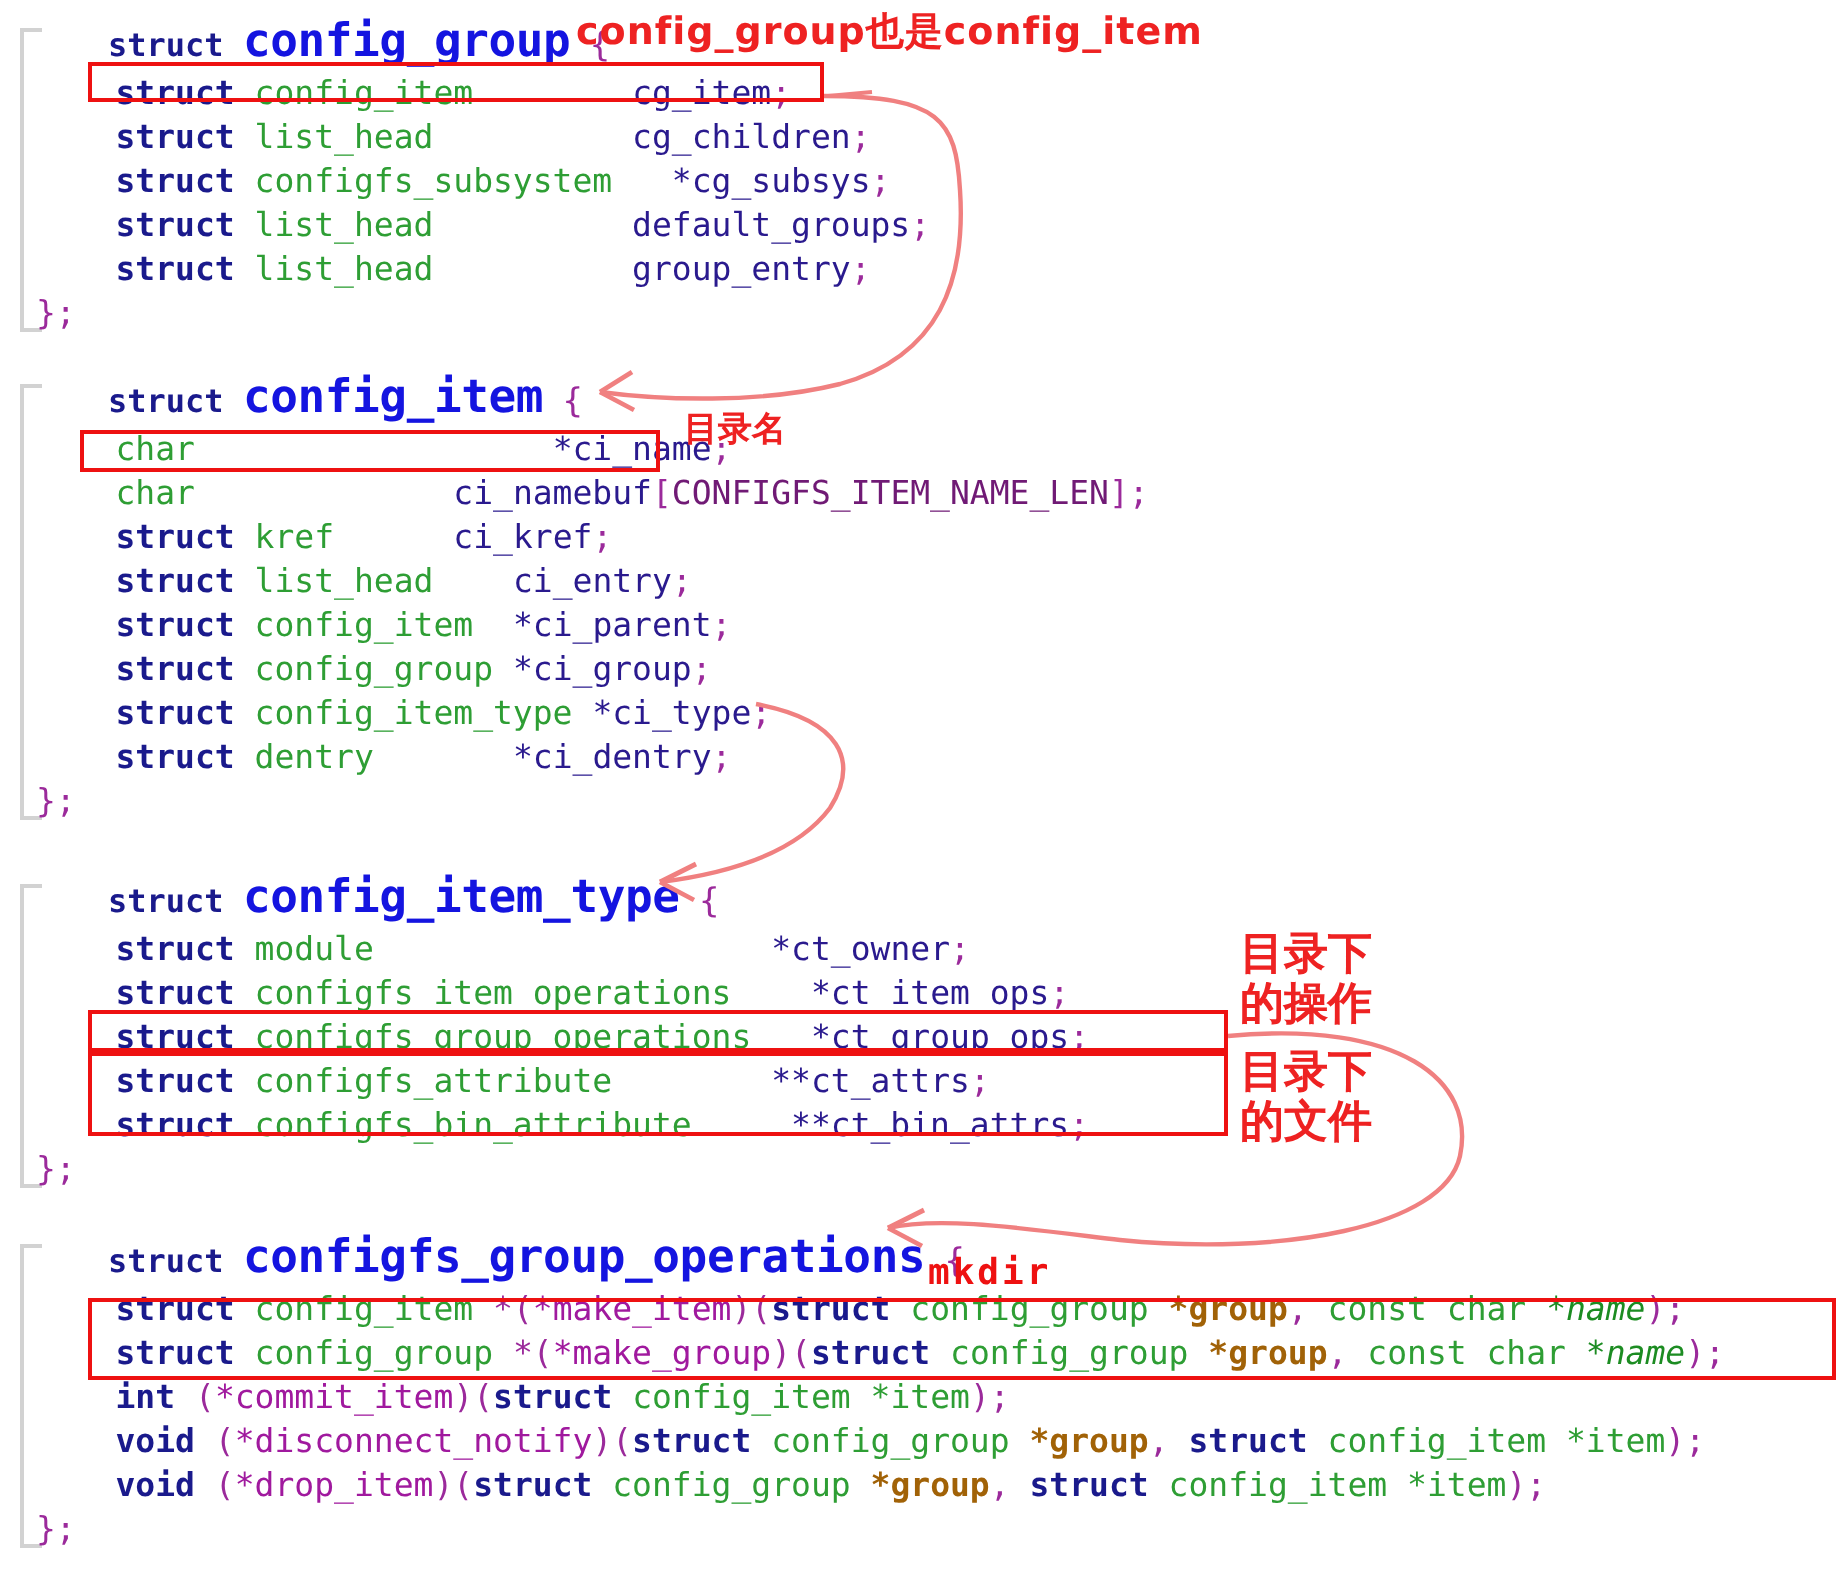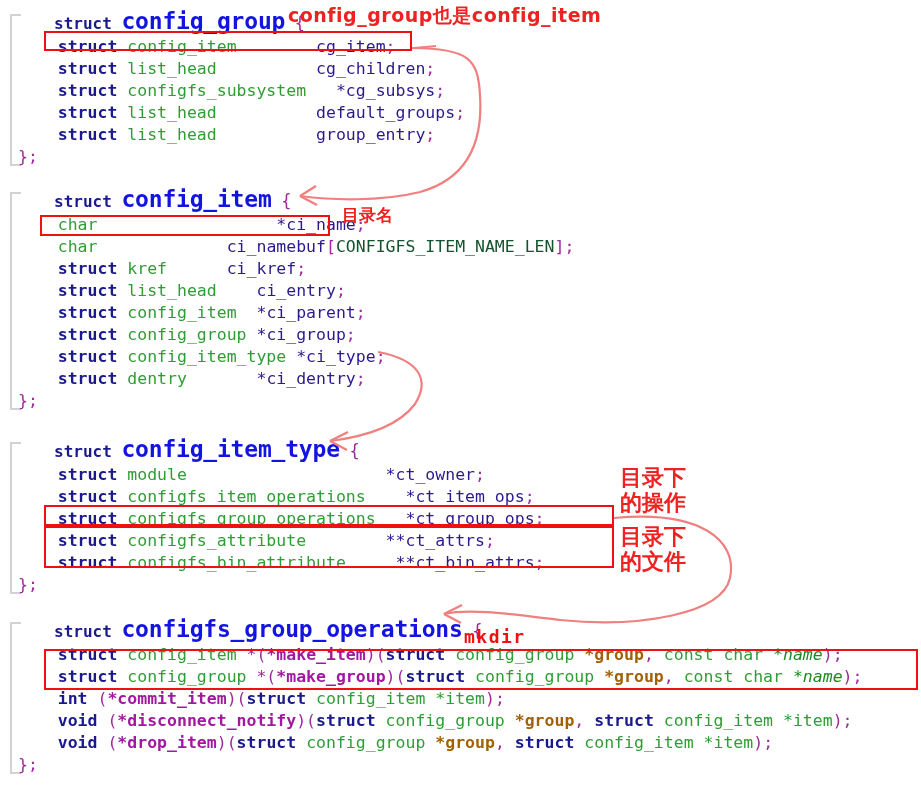--- a/index.html
+++ b/index.html
@@ -50,24 +50,24 @@
     line-height: 26px;
     height: 26px;
     margin-left: 36px;
   }
 
   
   .kw        { color: #1a1a8c; font-weight: bold; }      
   .type      { color: #2e9e34; }                          
   .typeb     { color: #a16207; font-weight: bold; }       
   .member    { color: #2a1a8e; font-weight: normal; }       
-  .fn        { color: #a0199e; font-weight: bold; }       
+  .fn        { color: #a0199e; font-weight: normal; }       
   .punc      { color: #9b2a9b; }                          
   .semi      { color: #9b2a9b; }
-  .macro     { color: #14532d; }                          
+  .macro     { color: #701a75; }                          
   .plain     { color: #2e9e34; }
   .italic    { font-style: italic; font-weight: normal; color: #1c8c22; }
   .structname {
     color: #1414e0;
     font-weight: bold;
     font-size: 23px;
     letter-spacing: -0.2px;
   }
   .brace-open { color: #9b2a9b; font-size: 17px; }
 

